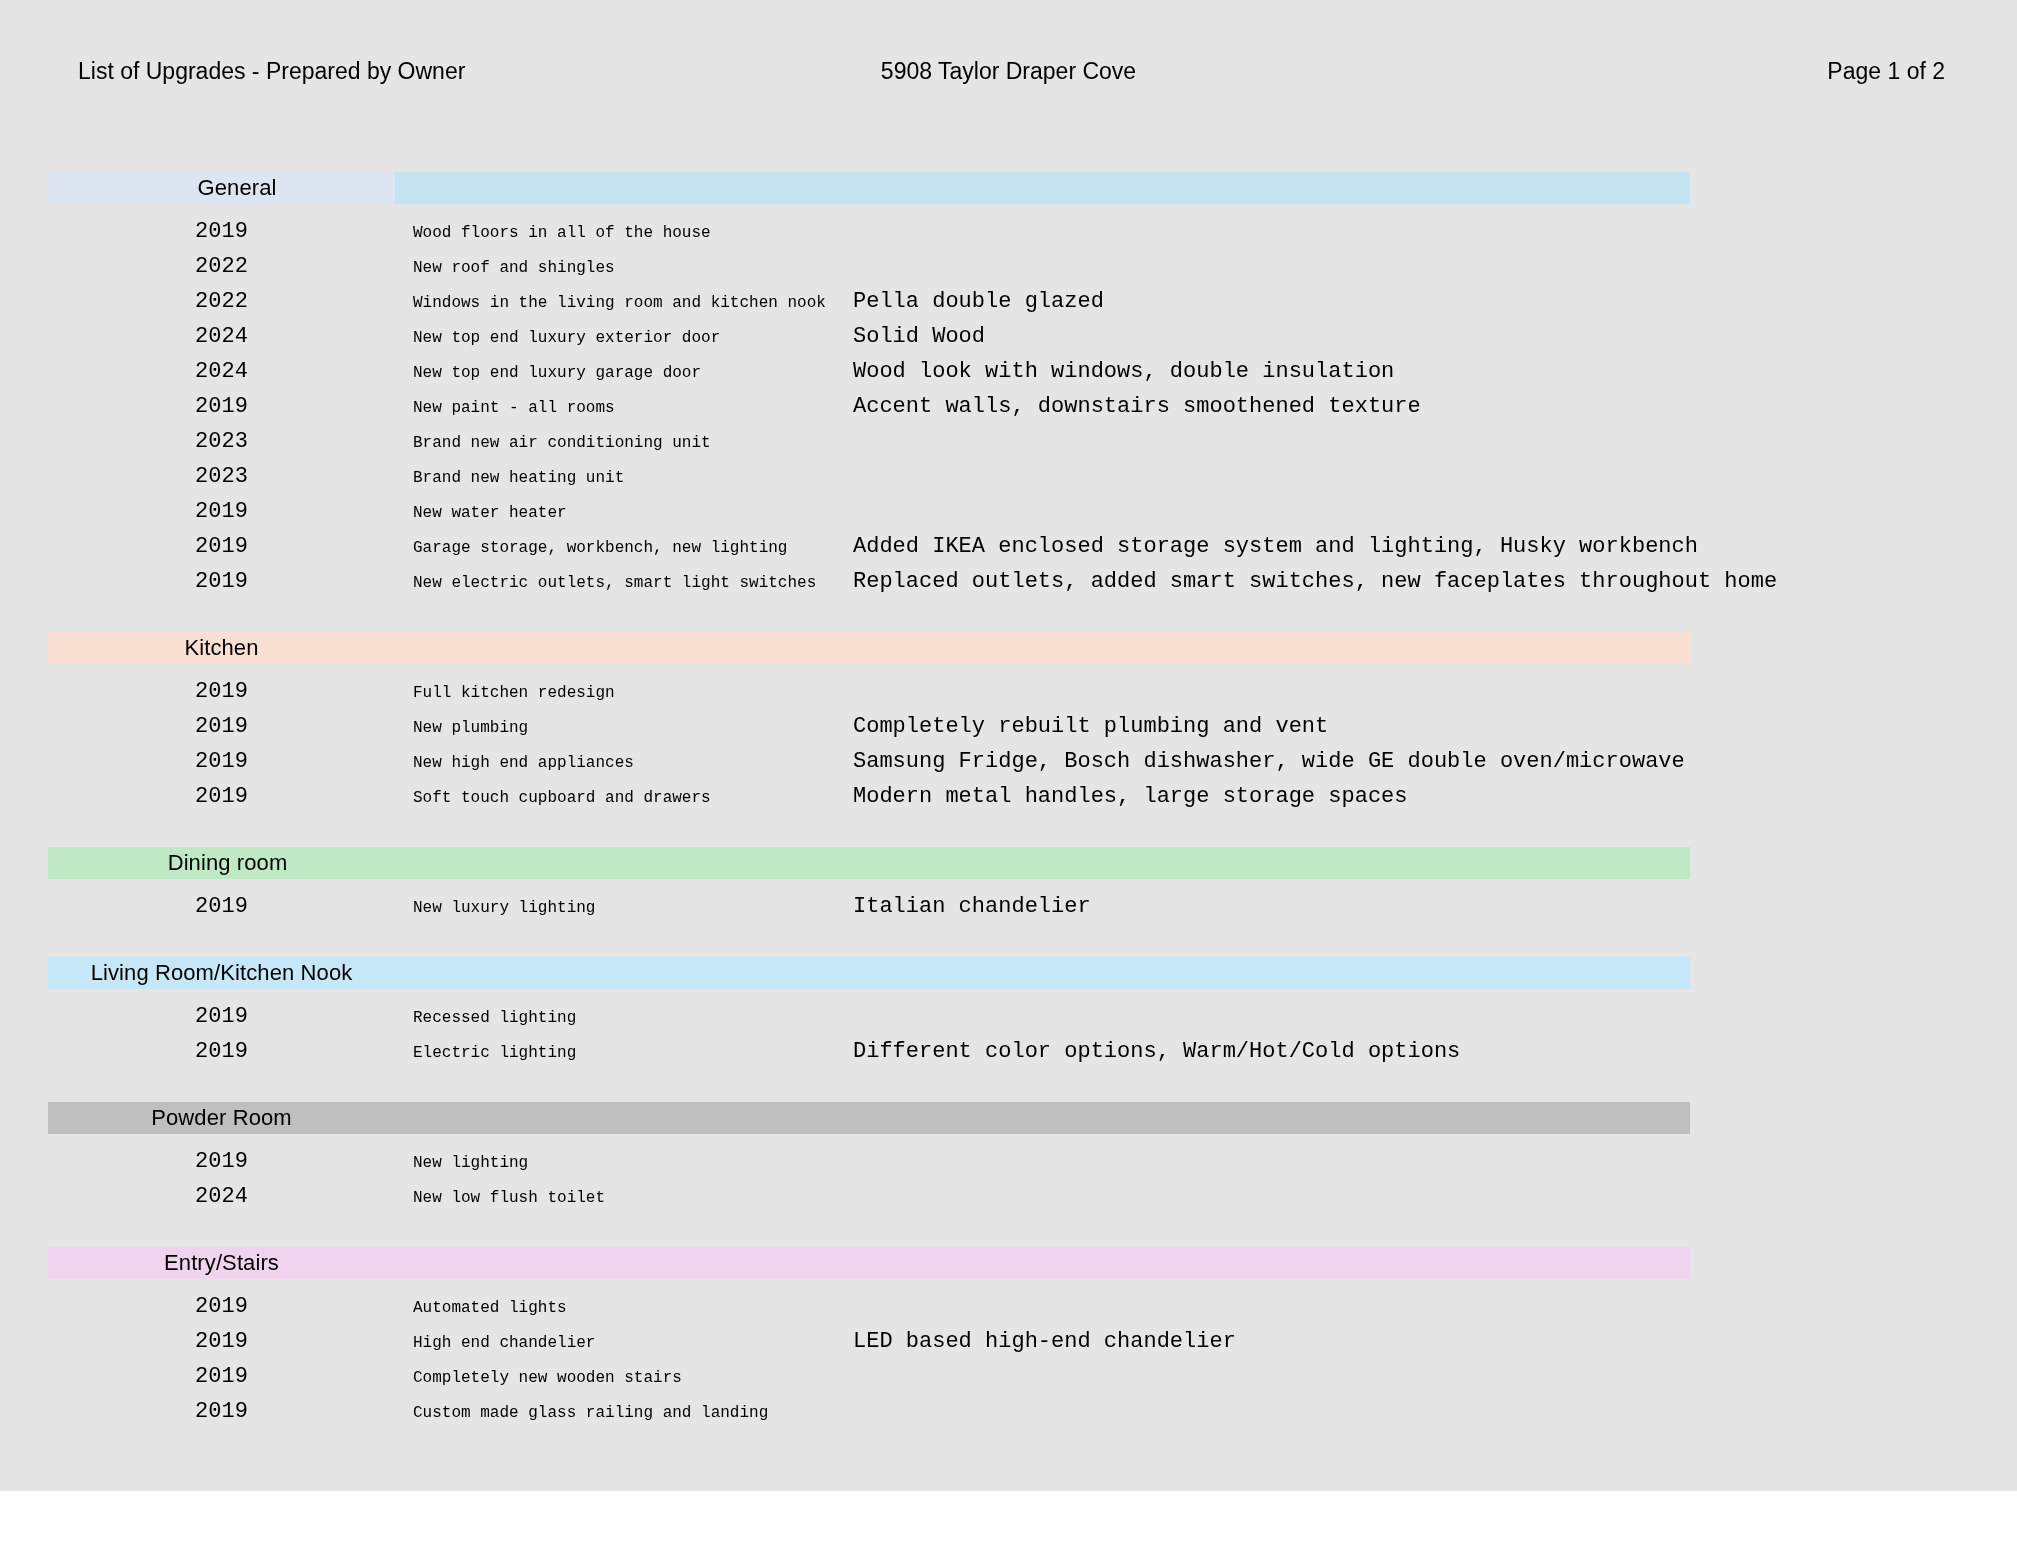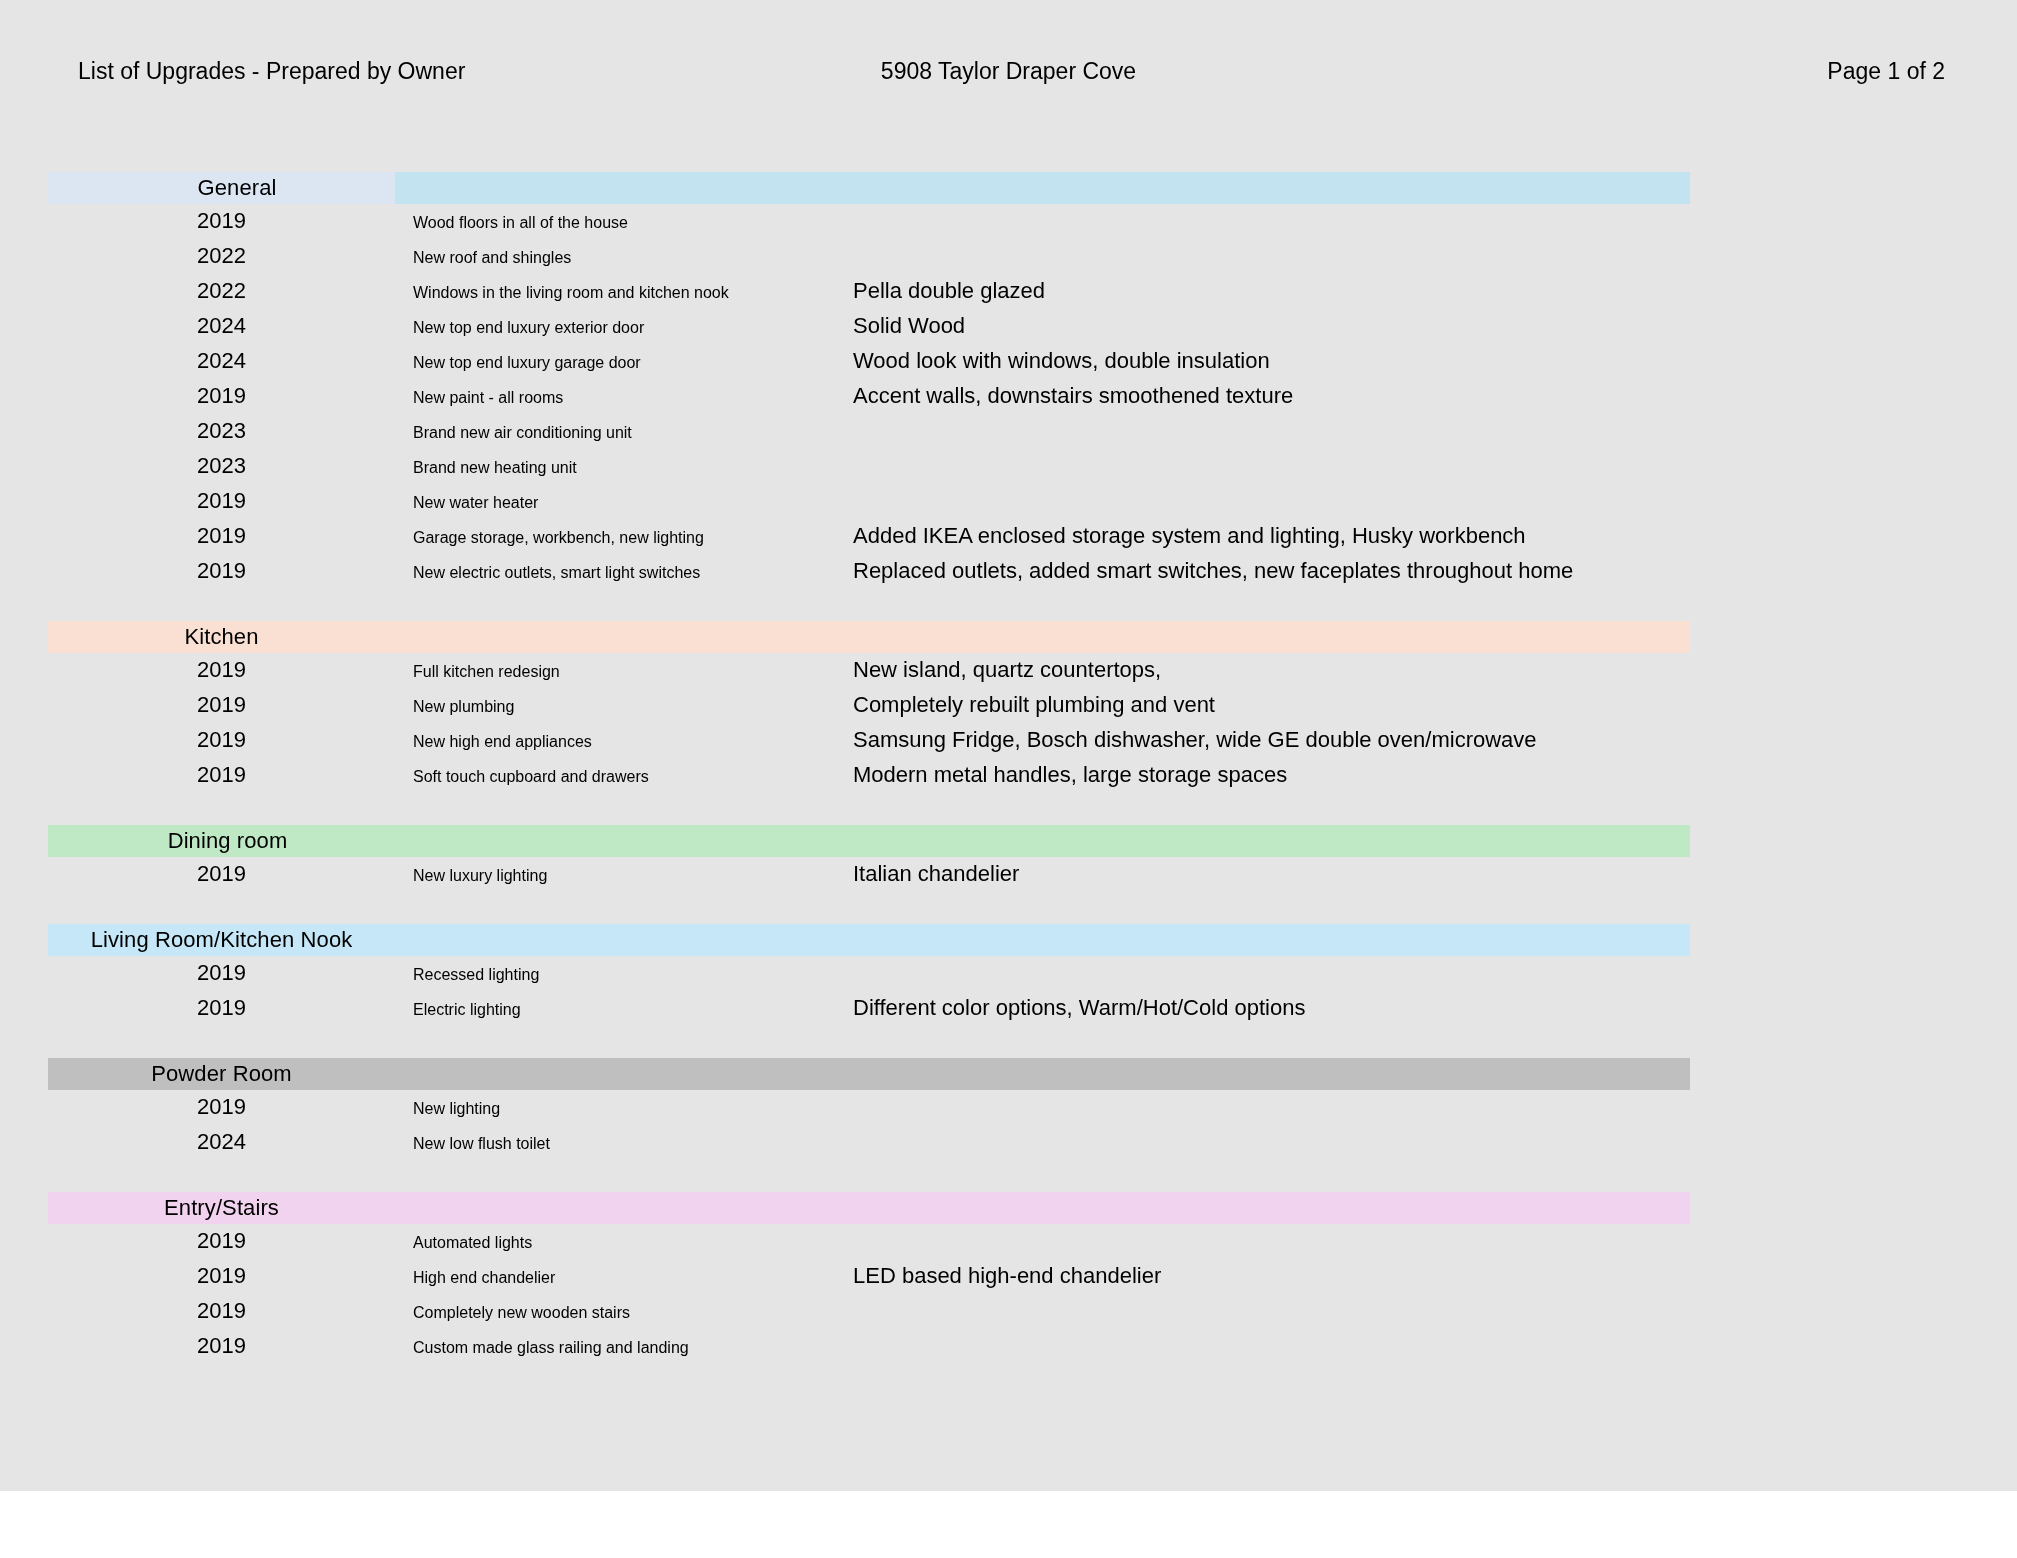--- a/index.html
+++ b/index.html
@@ -91,21 +91,22 @@
     letter-spacing: 0.1px;
     white-space: nowrap;
   }
   .band-rest {
     flex: 1 1 auto;
     height: 32px;
   }
 
   
   .rows {
-    margin-top: 4px;
+    margin-top: 15px;
+    font-family: Liberation Mono, monospace;
   }
   .row {
     display: flex;
     align-items: baseline;
     height: 35px;
   }
   .c-year {
     width: 347px;
     text-align: center;
     font-size: 22px;
@@ -203,21 +204,20 @@
       </div>
       <div class="section">
         <div class="band">
           <div class="band-label" style="background: rgb(250, 224, 210);">Kitchen</div>
           <div class="band-rest" style="background: rgb(250, 224, 210);"></div>
         </div>
         <div class="rows">
           <div class="row">
             <div class="c-year">2019</div>
             <div class="c-desc">Full kitchen redesign</div>
-            <div class="c-detail">New island, quartz countertops,</div>
           </div>
           <div class="row">
             <div class="c-year">2019</div>
             <div class="c-desc">New plumbing</div>
             <div class="c-detail">Completely rebuilt plumbing and vent</div>
           </div>
           <div class="row">
             <div class="c-year">2019</div>
             <div class="c-desc">New high end appliances</div>
             <div class="c-detail">Samsung Fridge, Bosch dishwasher, wide GE double oven/microwave</div>

